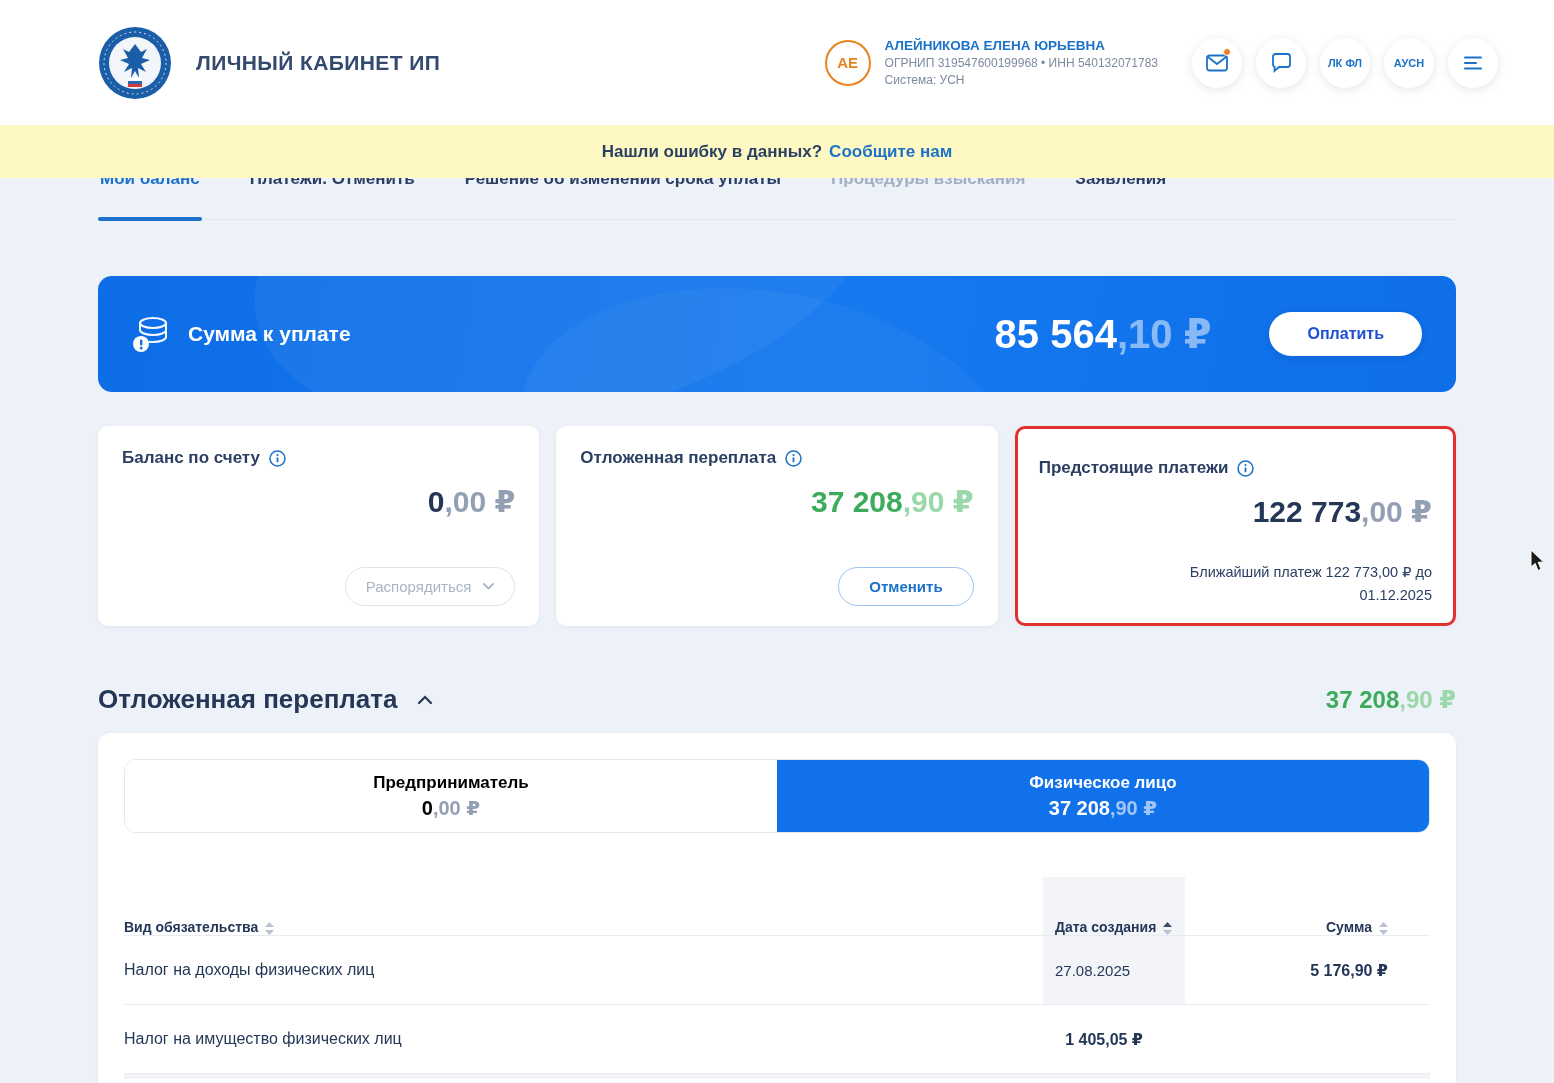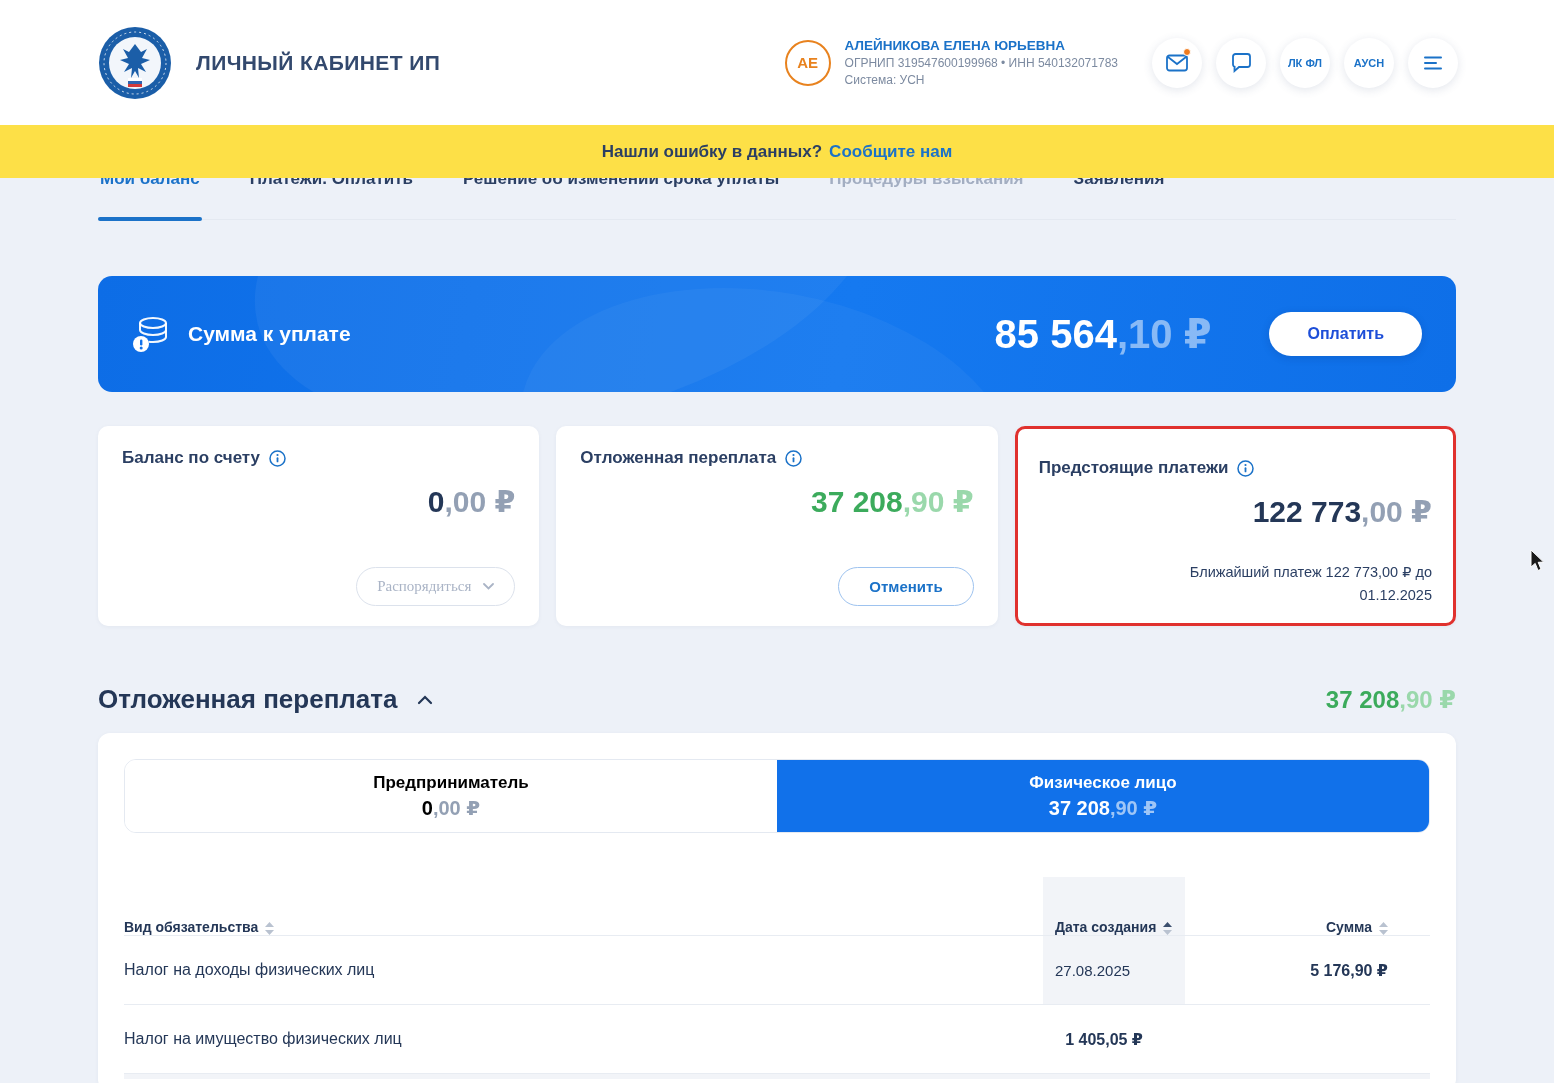--- a/index.html
+++ b/index.html
@@ -9,21 +9,21 @@
     font-family:"Liberation Sans","DejaVu Sans",sans-serif;
     color:#243757;
     overflow:hidden;
     position:relative;
   }
 
   
   .header {
     height:125px; background:#fff;
     display:flex; align-items:center;
-    padding:0 96px 0 98px;
+    padding:0 56px 0 98px;
     position:relative; z-index:4;
   }
   .logo { width:74px; height:74px; flex:0 0 auto; cursor:pointer; }
   .app-title {
     margin-left:24px; font-size:21px; font-weight:700;
     color:#33496e; letter-spacing:.4px; white-space:nowrap;
   }
   .user-block { margin-left:auto; display:flex; align-items:center; gap:14px; cursor:pointer; }
   .avatar {
     width:46px; height:46px; border-radius:50%;
@@ -46,21 +46,21 @@
     font-family:inherit;
   }
   .notif-dot {
     position:absolute; top:10px; right:11px;
     width:8px; height:8px; border-radius:50%;
     background:#f07b1d; border:1.5px solid #fff;
   }
 
   
   .notice {
-    height:53px; background:#fde047;
+    height:53px; background:#fef9c3;
     display:flex; align-items:center; justify-content:center; gap:7px;
     font-size:17px; color:#2b3f63; font-weight:600;
     position:relative; z-index:3;
   }
   .notice-link { color:#1b72c8; font-weight:600; cursor:pointer; }
 
   
   .tabs {
     margin:-9px 98px 0; display:flex; gap:46px;
     border-bottom:1px solid #e4e9f1;
@@ -113,21 +113,21 @@
   .card-title-row { display:flex; align-items:center; gap:9px; }
   .card-title { font-size:17px; font-weight:600; color:#2b3f63; }
   .info-icon { cursor:pointer; flex:0 0 auto; display:flex; }
   .card-amount { margin-top:16px; text-align:right; font-size:30px; font-weight:700; color:#243757; white-space:nowrap; }
   .card-amount .frac { color:#93a0b4; }
   .card-amount.green { color:#3cab5c; }
   .card-amount.green .frac { color:#9ad8ab; }
   .card-actions { margin-top:auto; display:flex; justify-content:flex-end; }
   .btn-outline-gray {
     border:1px solid #dce2ec; color:#aab4c6; background:#fff;
-    border-radius:22px; padding:10px 20px; font-size:15px; font-family:Liberation Serif, serif;
+    border-radius:22px; padding:10px 20px; font-size:15px; font-family:Liberation Sans, sans-serif;
     display:flex; align-items:center; gap:12px; cursor:pointer;
   }
   .btn-outline-blue {
     border:1.5px solid #9ec3ef; color:#1b72c8; background:#fff;
     border-radius:22px; padding:10px 30px; font-size:15px; font-weight:600;
     font-family:inherit; cursor:pointer;
   }
   .card-note {
     margin-top:auto; align-self:flex-end; max-width:295px;
     text-align:right; font-size:14.5px; line-height:1.55; color:#2b3f63;
@@ -234,21 +234,21 @@
   </div>
 </div>
 
 <div class="notice">
   <span>Нашли ошибку в данных?</span>
   <a class="notice-link">Сообщите нам</a>
 </div>
 
 <div class="tabs">
   <div class="tab active">Мой баланс</div>
-  <div class="tab">Платежи. Оплатить</div>
+  <div class="tab">Платежи. Отменить</div>
   <div class="tab">Решение об изменении срока уплаты</div>
   <div class="tab disabled">Процедуры взыскания</div>
   <div class="tab">Заявления</div>
 </div>
 
 <div class="banner">
   <span style="display:flex;position:relative">
     <svg width="42" height="42" viewBox="0 0 42 42" fill="none">
       <ellipse cx="23" cy="10" rx="13" ry="5" stroke="#ffffff" stroke-width="2" opacity=".95"></ellipse>
       <path d="M10 10 V17 C10 19.8 15.8 22 23 22 C30.2 22 36 19.8 36 17 V10" stroke="#ffffff" stroke-width="2" opacity=".95"></path>

